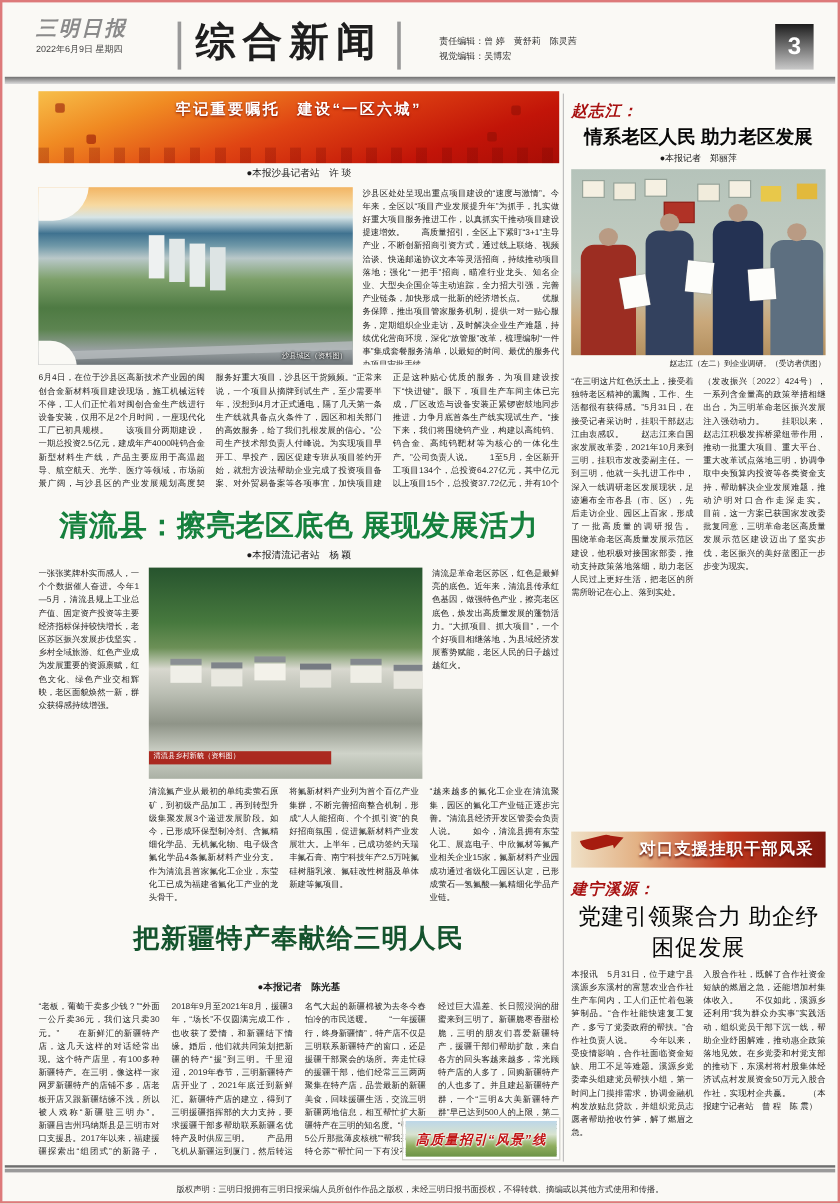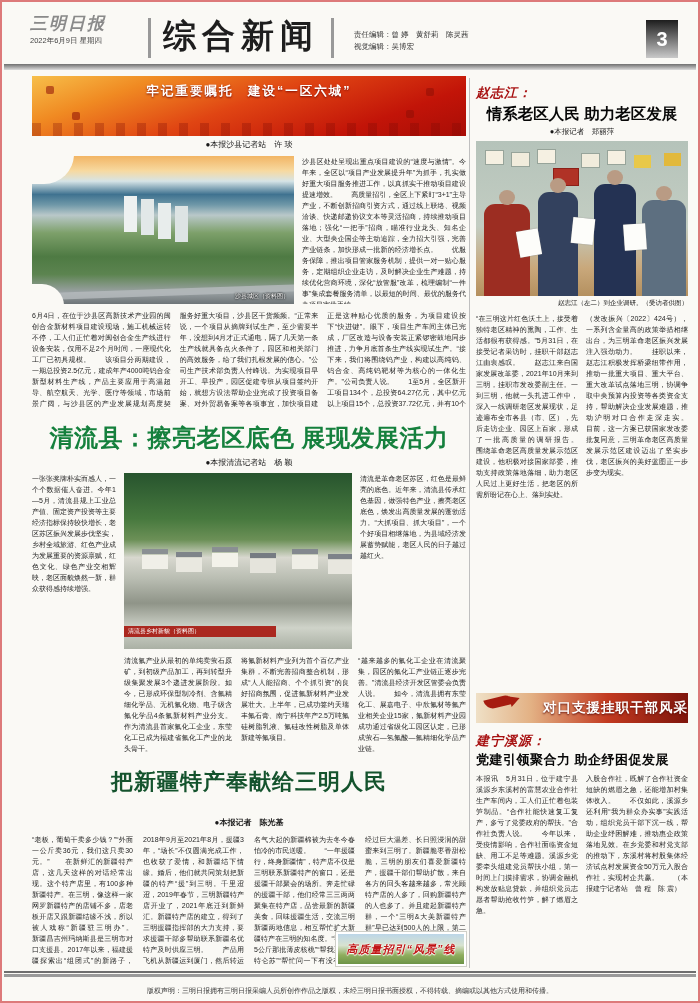--- a/index.html
+++ b/index.html
@@ -8,21 +8,21 @@
     position:relative; width:700px; height:1003px; overflow:hidden;
     background:#faf9f5; border:2px solid #dd7a7a;
     font-family:"Liberation Sans", sans-serif; color:#222;
   }
   
   .masthead-logo { position:absolute; left:28px; top:10px; font:italic 700 17px "Liberation Serif", serif; color:#8a8a8a; letter-spacing:2px; }
   .masthead-date { position:absolute; left:28px; top:34px; font-size:7.5px; color:#444; }
   .title-wrap { position:absolute; left:146px; top:12px; display:flex; align-items:flex-end; }
   .title-bar { width:3px; height:40px; background:#999; }
   .section-title { font-family:"Liberation Serif", serif; font-size:33px; font-weight:700; color:#1e1e1e; letter-spacing:6px; margin:0 12px; line-height:44px; }
-  .editors { position:absolute; left:352px; top:27px; font-size:7.5px; color:#333; line-height:12px; }
+  .editors { position:absolute; left:364px; top:27px; font-size:7.5px; color:#333; line-height:12px; }
   .page-no { position:absolute; left:644px; top:18px; width:32px; height:38px;
     background:linear-gradient(180deg,#1d1d1d,#c9c9c9); color:#fff; font-size:20px; font-weight:700;
     display:flex; align-items:center; justify-content:center; }
   .header-rule { position:absolute; left:2px; right:2px; top:62px; height:6px;
     background:linear-gradient(180deg,#6f6f6f,#dcdcdc); }
   .vert-rule { position:absolute; left:467px; top:76px; width:1px; height:890px; background:#bfbfbf; }
 
   
   .byline { text-align:center; font-size:8px; color:#1a1a1a; }
   .body-txt { font-size:7px; line-height:11px; text-align:justify; color:#242424; overflow:hidden; }
@@ -102,27 +102,27 @@
   .fig4 { left:166px;width:44px; height:96px;  background:#5d6f80; }
   .paper { position:absolute; width:22px; height:26px; background:#fdfdfa; box-shadow:0 0 1px #777; }
   .paper1 { left:42px; bottom:40px; transform:rotate(-10deg); }
   .paper2 { left:96px; bottom:52px; transform:rotate(6deg); }
   .paper3 { left:148px; bottom:46px; transform:rotate(-4deg); }
   .r1-photocap { font-size:6.5px; text-align:right; margin:3px 0 5px; color:#1a1a1a; }
   .r1-cols { gap:8px; height:372px; }
 
   .r-banner { position:relative; height:30px; margin:8px 0 9px; display:flex; align-items:center; justify-content:flex-end;
     background:linear-gradient(90deg,#efe0c6 0%,#e3b184 26%,#c23a20 62%,#7e150c 100%); }
-  .r-banner-label { color:#fff; font-weight:900; font-size:13.5px; letter-spacing:1px; text-shadow:0 1px 2px #5a0a05; white-space:nowrap; }
+  .r-banner-label { color:#fff; font-weight:900; font-size:13.5px; letter-spacing:1px; margin-right:10px; text-shadow:0 1px 2px #5a0a05; white-space:nowrap; }
   .swoosh { position:absolute; left:8px; top:4px; width:30px; height:10px; background:#a61c10;
     border-radius:0 10px 0 10px; transform:rotate(-14deg); }
   .swoosh::after { content:""; position:absolute; right:-6px; top:2px; border-left:10px solid #a61c10;
     border-top:4px solid transparent; border-bottom:7px solid transparent; }
 
-  .r2-headline { font-size:13px; font-weight:700; margin:1px 0 4px; color:#070707; letter-spacing:.5px; }
+  .r2-headline { font-size:19px; font-weight:400; margin:1px 0 4px; color:#070707; letter-spacing:.5px;text-align:center; }
   .r2-cols { gap:8px; height:196px; }
   .r-body { font-size:7px; line-height:11px; }
 
   
   .footer-rules { position:absolute; left:2px; right:2px; top:969px; height:6px;
     border-top:2px solid #6e6e6e; border-bottom:3px solid #9a9a9a; }
   .copyright { position:absolute; left:0; right:0; top:984px; text-align:center; font-size:7px; color:#333; }
 </style>
 </head>
 <body>

